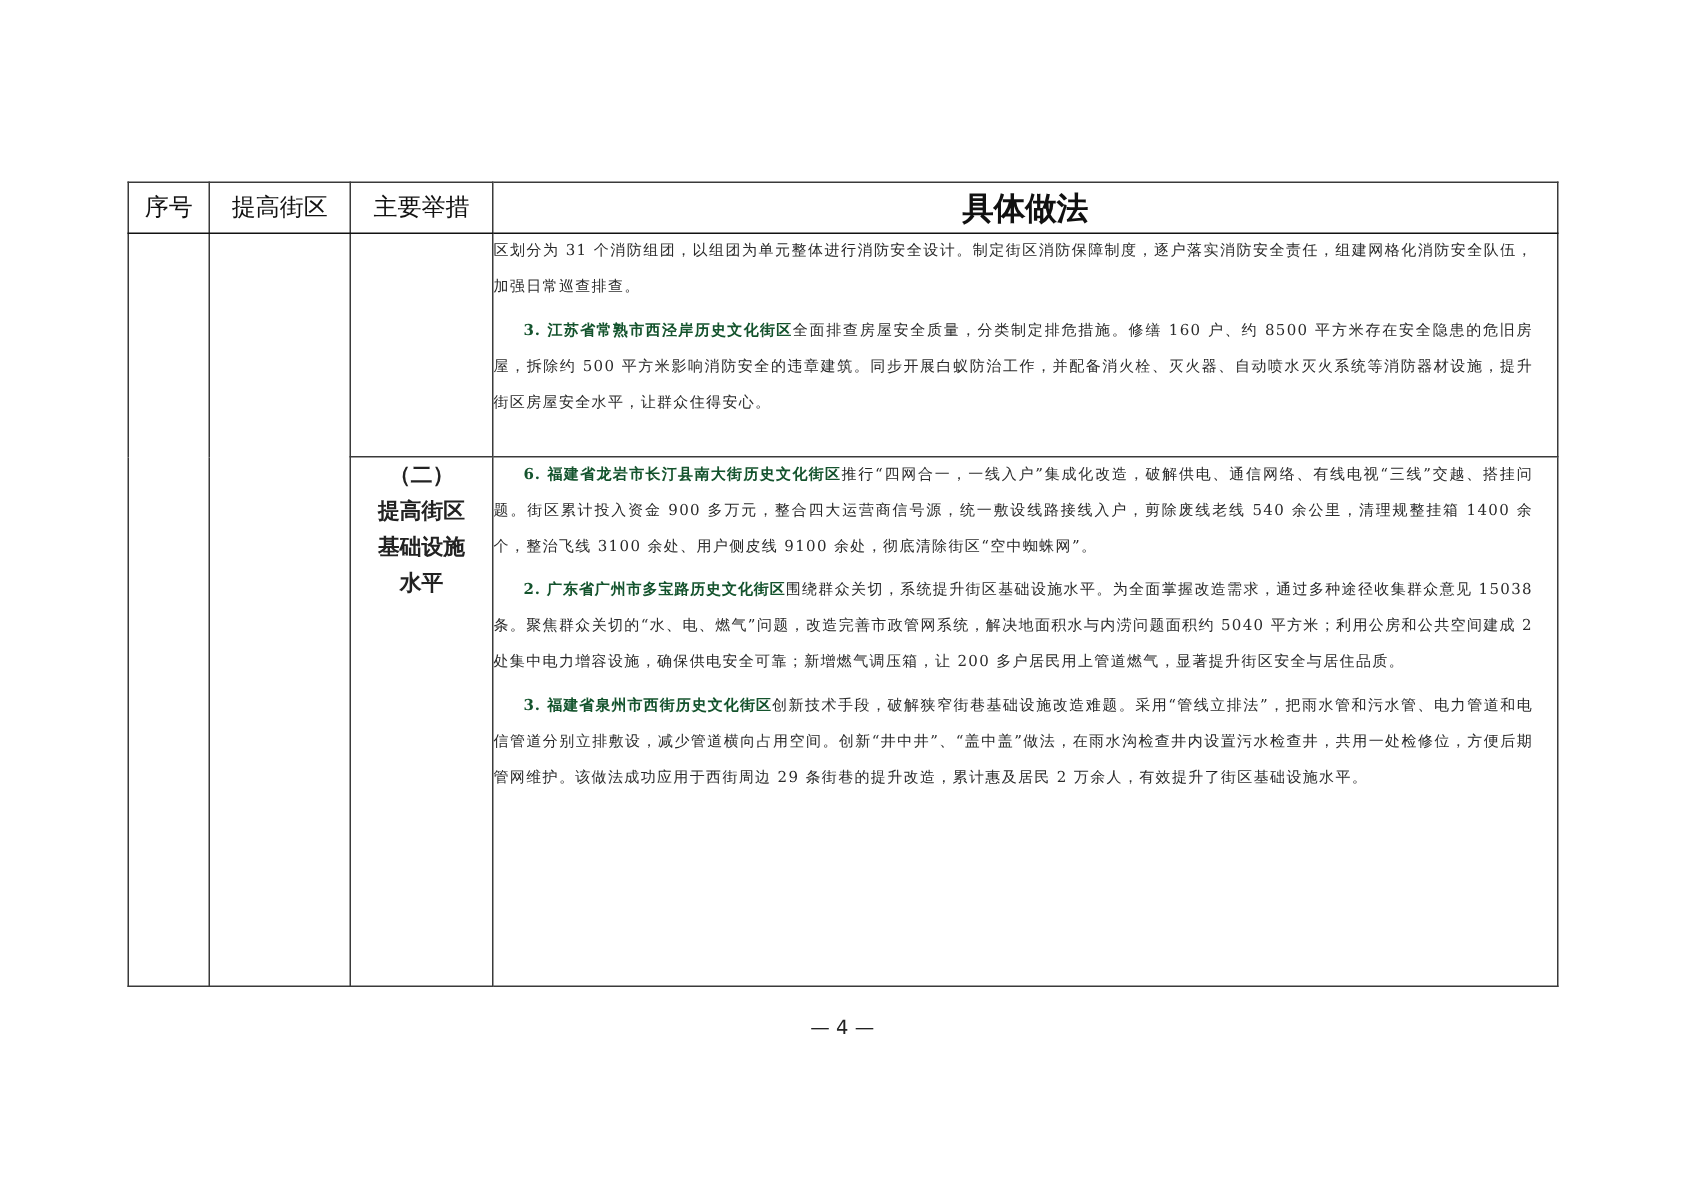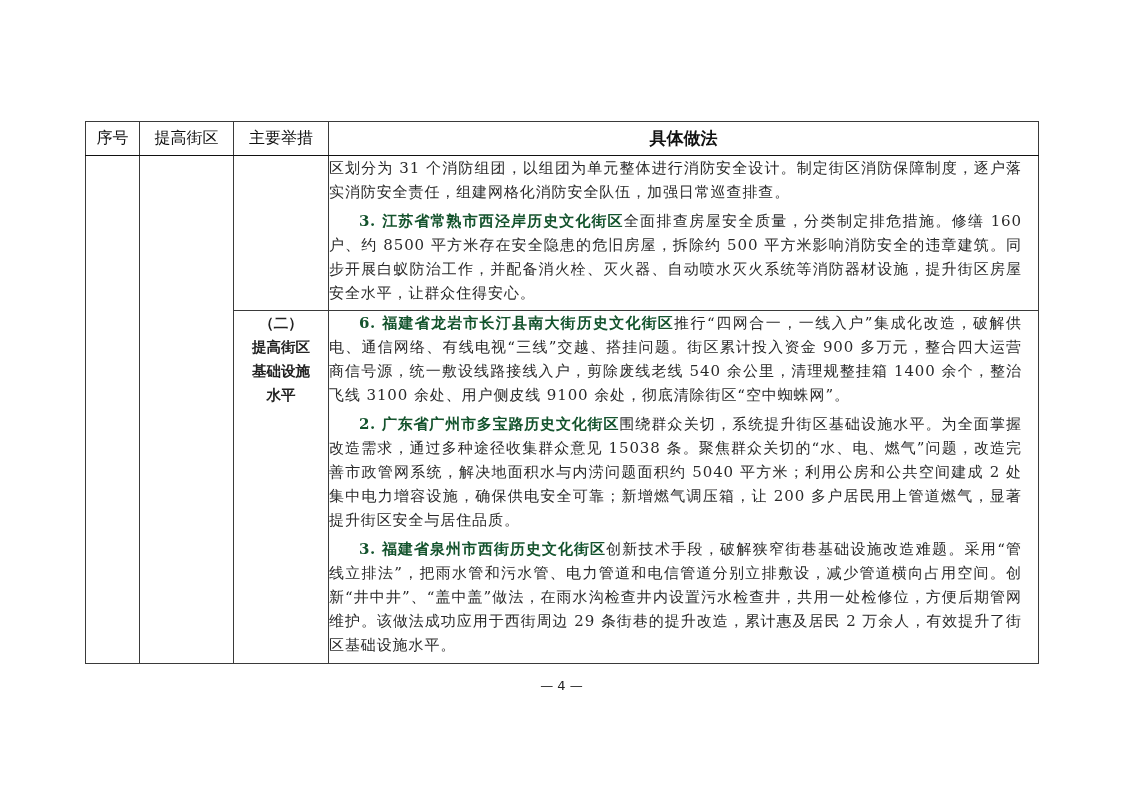--- a/index.html
+++ b/index.html
@@ -14,31 +14,31 @@
   }
   table.policy th, table.policy td {
     border: 1px solid #3a3a3a; padding: 0; vertical-align: top;
   }
   table.policy tr.hdr th { border-bottom: 1.5px solid #111; }
   table.policy th {
     height: 33px; font-family: "DejaVu Sans", "Liberation Sans", sans-serif;
     font-weight: normal; font-size: 16px; text-align: center; vertical-align: middle;
     color: #111;
   }
-  table.policy th.last { font-weight: bold; font-size: 17px; }
+  table.policy th.last { font-weight: bold; font-size: 21px; }
   td.cell-empty { }
   td.measure-cell { vertical-align: middle; text-align: center; }
   .measure-label {
     font-weight: bold; font-size: 14.5px; line-height: 24px; color: #222;
     font-family: "DejaVu Serif", "Liberation Serif", serif;
   }
   .measure-label span { display: block; }
   td.practice { padding: 3px 8px 4px 11px; }
   .para {
-    font-size: 15px; line-height: 24px; letter-spacing: 0.9px;
+    font-size: 10px; line-height: 24px; letter-spacing: 0.9px;
     text-align: justify; text-indent: 2em; margin: 0 16px 5px 0; color: #2a2a2a;
   }
   .para.cont { text-indent: 0; }
   .para .case { font-weight: bold; color: #14532d; letter-spacing: 0.6px; }
   .row2-cell { height: 148px; }
   .row3-cell { height: 352px; }
   .page-number {
     position: absolute; left: 0; width: 1123px; top: 678px; text-align: center;
     font-family: "DejaVu Sans", "Liberation Sans", sans-serif; font-size: 13px; color: #222;
   }

